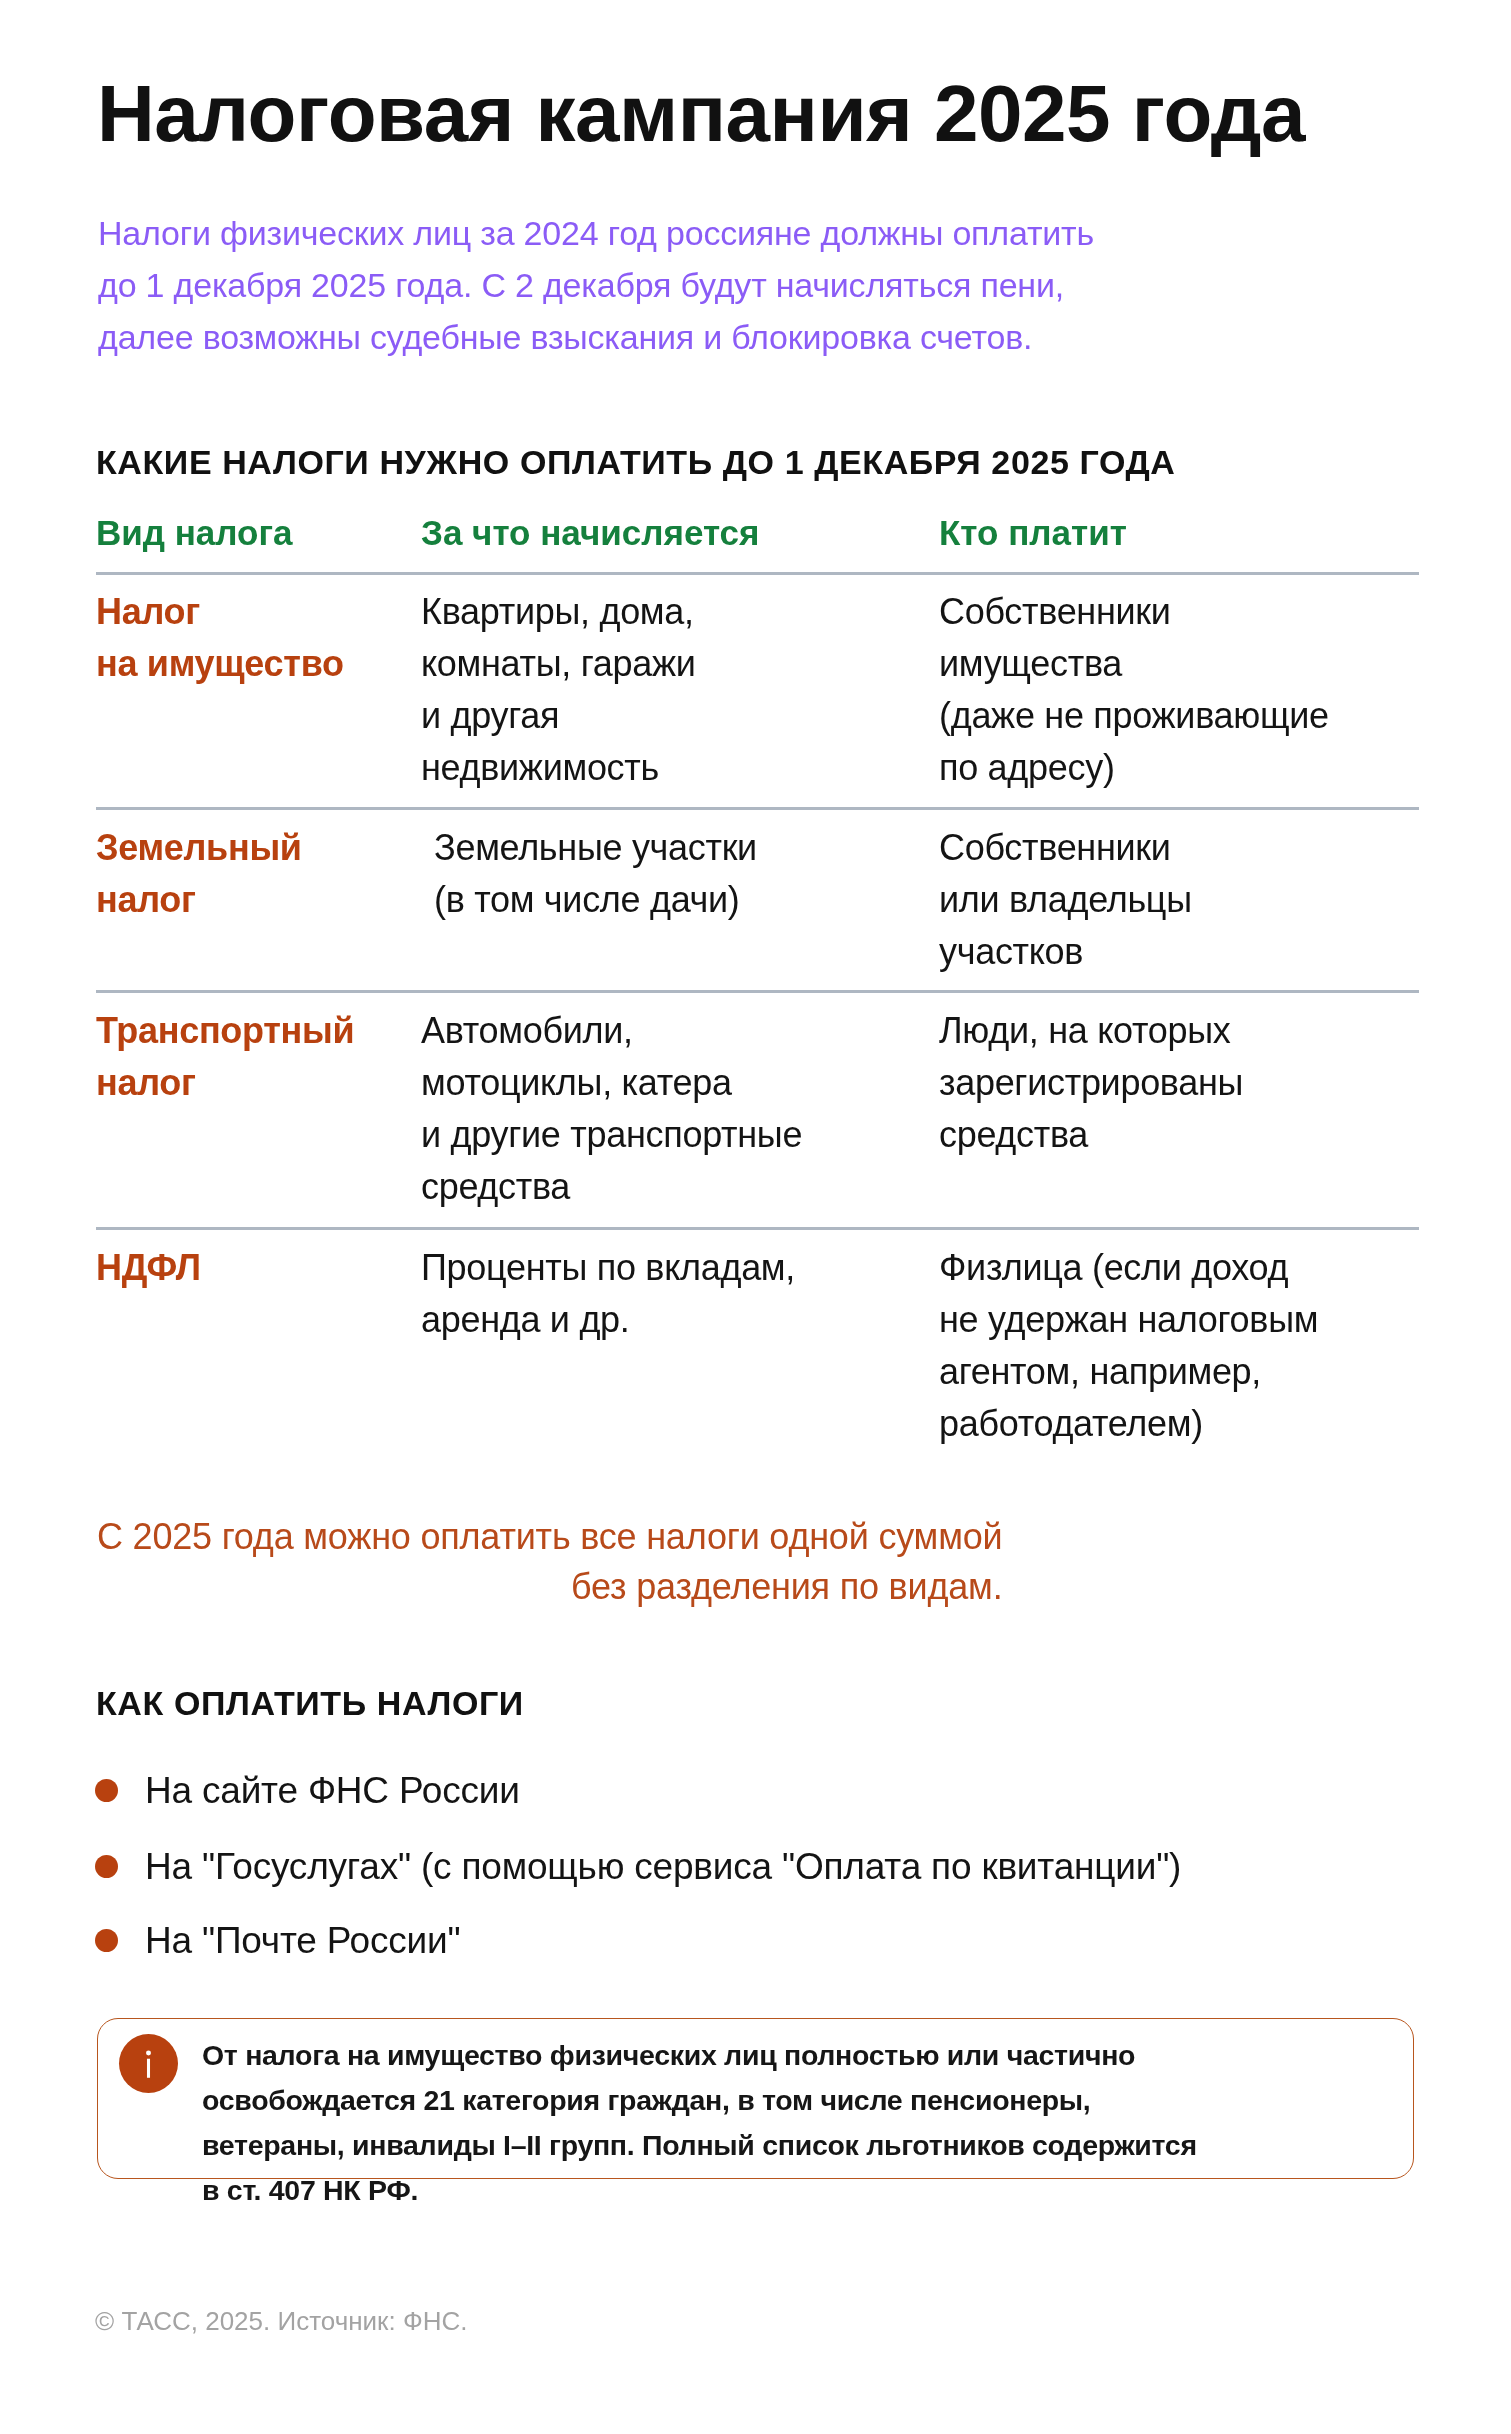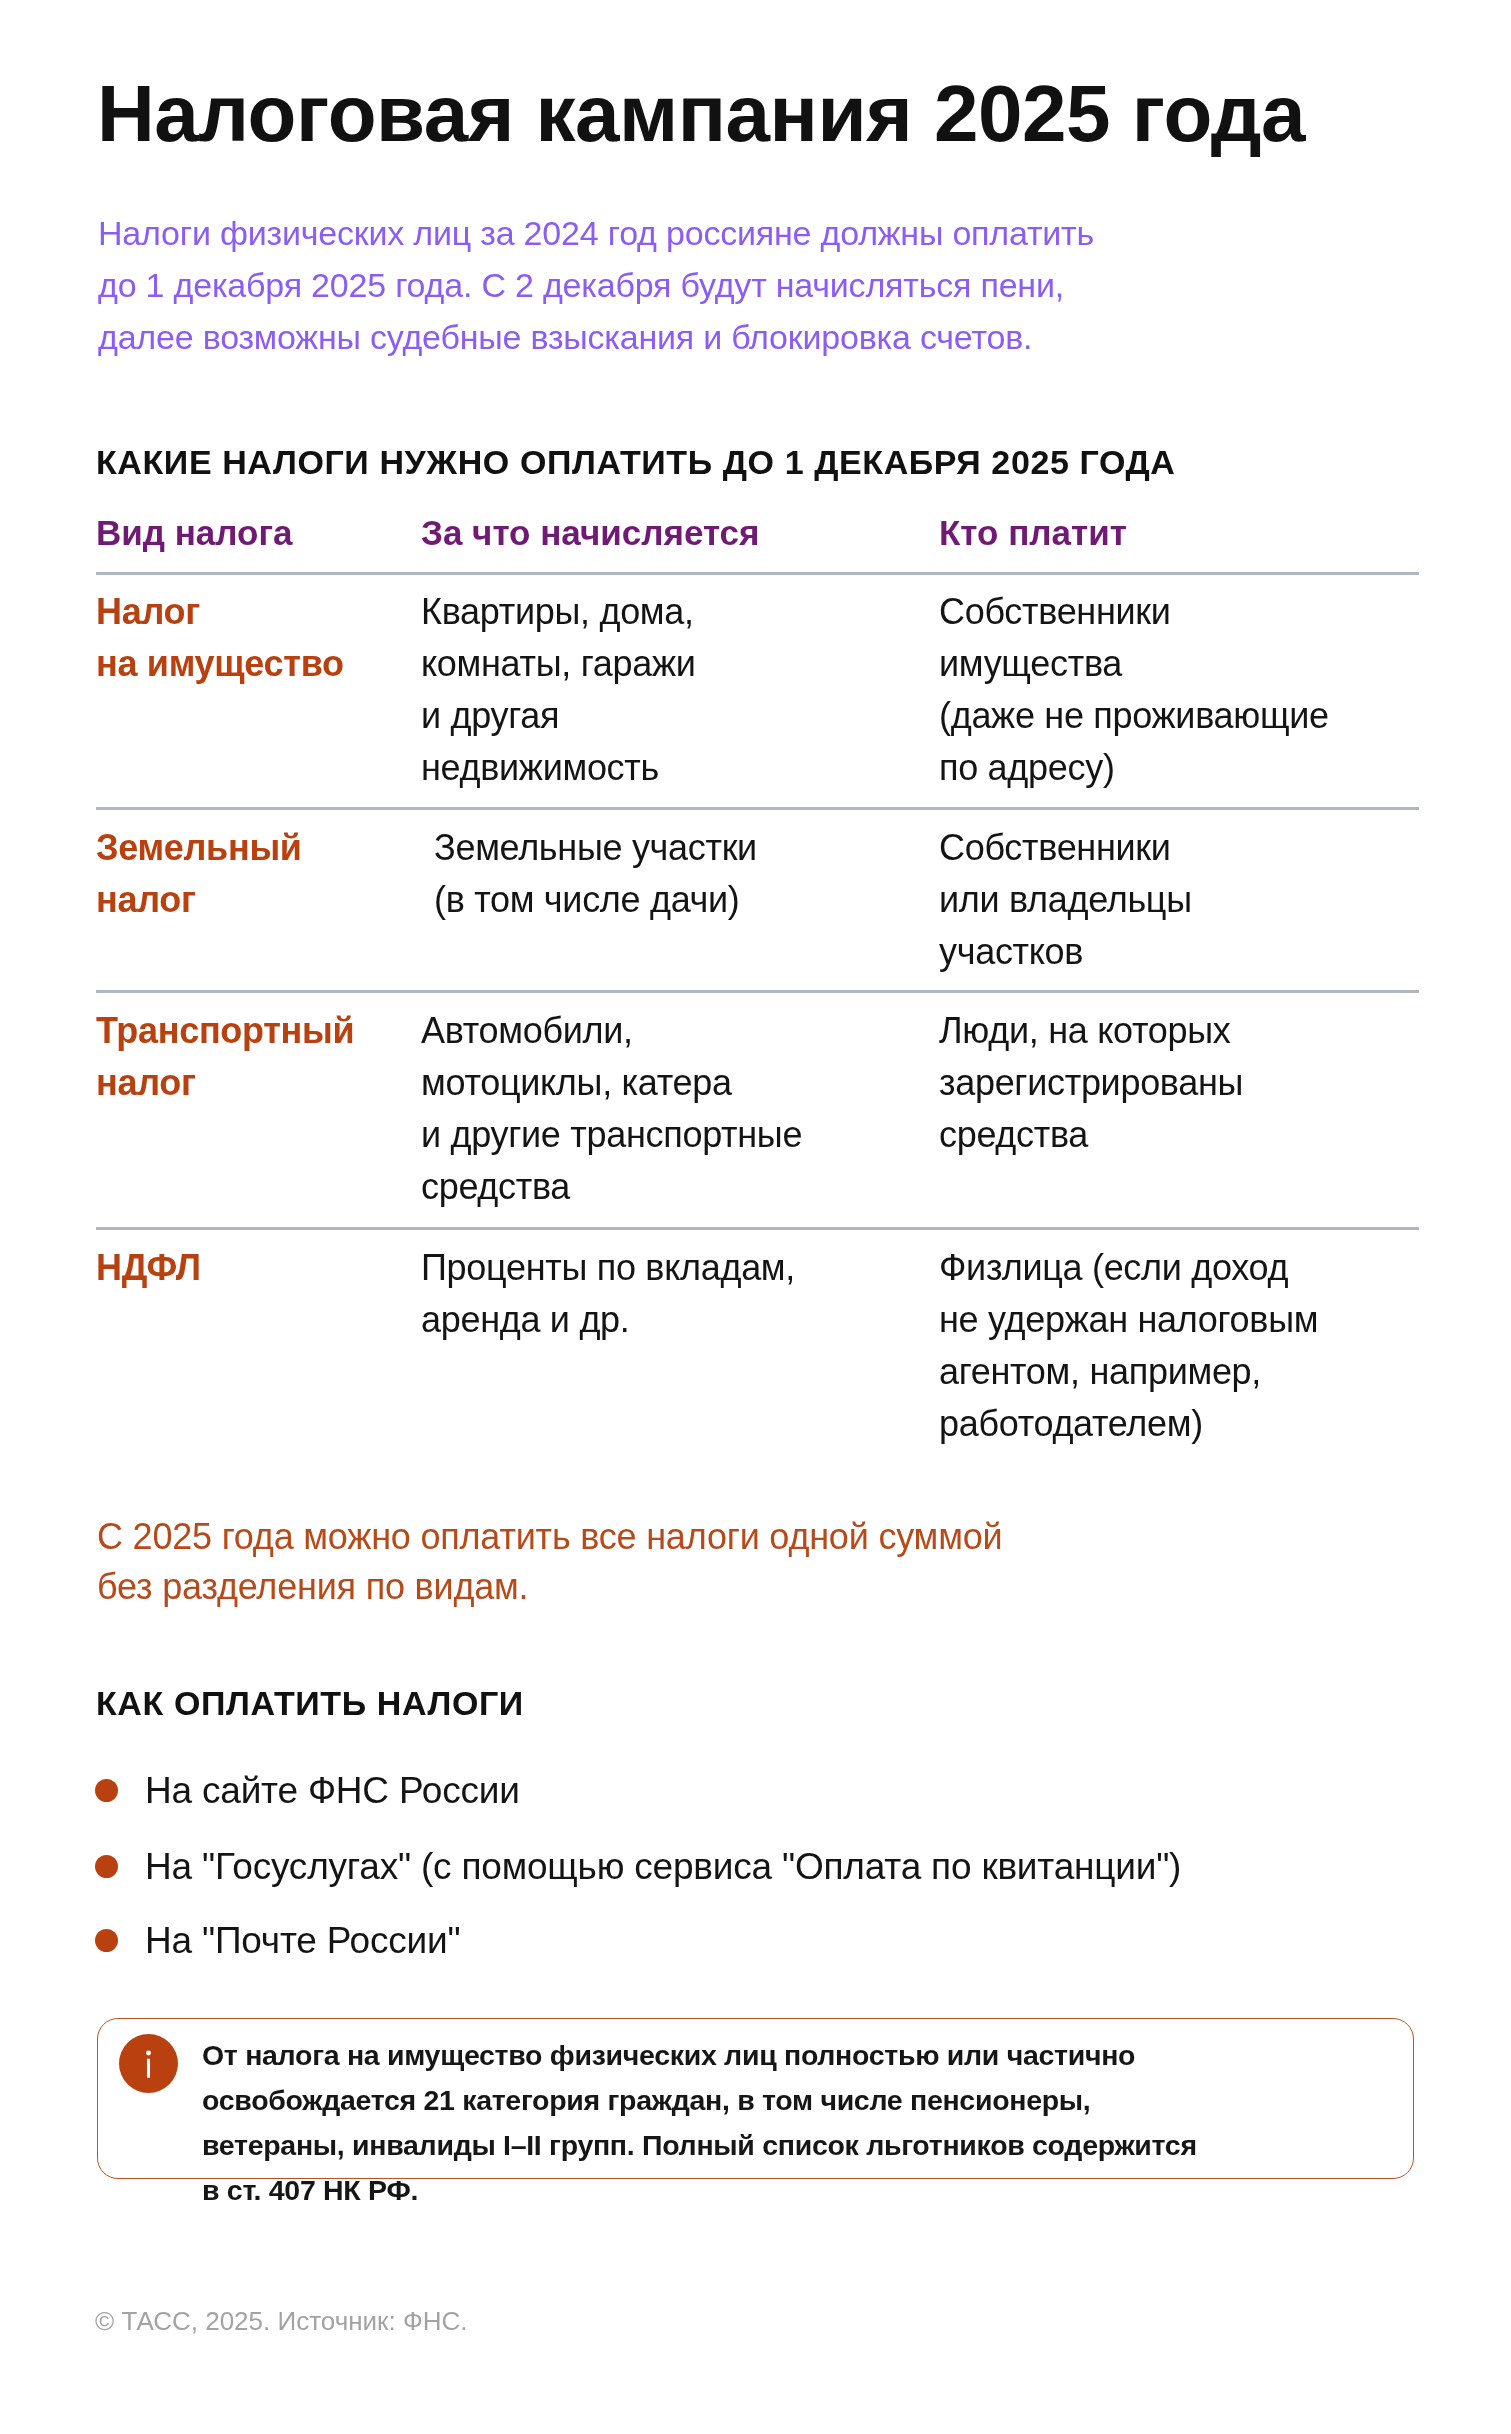--- a/index.html
+++ b/index.html
@@ -9,32 +9,32 @@
   .line { display: block; white-space: nowrap; }
 
   .title { left: 97px; top: 66px; font-size: 80px; line-height: 95px; font-weight: 700;
            letter-spacing: -0.5px; color: #111; }
   .intro { left: 98px; top: 207px; font-size: 34px; line-height: 52px; color: #8b5cf6;
            letter-spacing: -0.2px; }
 
   .section-heading { left: 96px; font-size: 34px; line-height: 44px; font-weight: 700;
                      letter-spacing: 0.6px; color: #111; }
 
-  .col-header { font-size: 35px; line-height: 44px; font-weight: 700; color: #701a75; top: 511px; }
+  .col-header { font-size: 35px; line-height: 44px; font-weight: 700; color: #15803d; top: 511px; }
 
   .divider { position: absolute; left: 96px; width: 1323px; height: 2.9px; background: #aeb7c2; }
 
   .cell { font-size: 36px; line-height: 52px; color: #141414; letter-spacing: -0.3px; }
   .cell.type { font-weight: 700; color: #b8410f; letter-spacing: -0.3px; }
   .c1 { left: 96px; }
   .c2 { left: 421px; }
   .c3 { left: 939px; }
 
   .note { left: 97px; top: 1512px; font-size: 36px; line-height: 50px; color: #b84a1a;
-          letter-spacing: -0.2px; }
+          letter-spacing: -0.2px; text-align: right; }
 
   .bullet-item { left: 95px; height: 46px; }
   .bullet-dot { position: absolute; left: 0; width: 23px; height: 23px; border-radius: 50%;
                 background: #b8410f; top: 11.4px; }
   .bullet-text { position: absolute; left: 50px; top: 0; font-size: 37px; line-height: 46px;
                  color: #141414; white-space: nowrap; letter-spacing: -0.2px; }
 
   .info-box { position: absolute; left: 97px; top: 2018px; width: 1317px; height: 161px;
               border: 1.9px solid #b8561e; border-radius: 21px; box-sizing: border-box; }
   .info-icon { position: absolute; left: 21px; top: 15px; width: 59px; height: 59px; border-radius: 50%;

